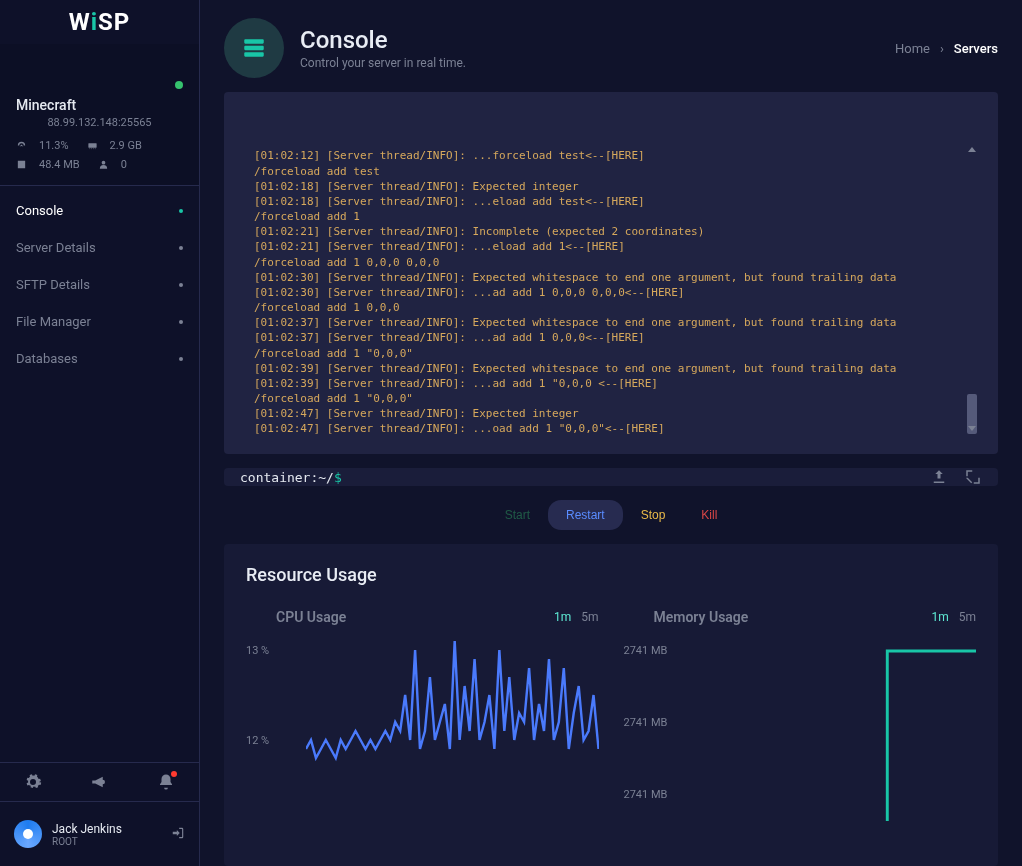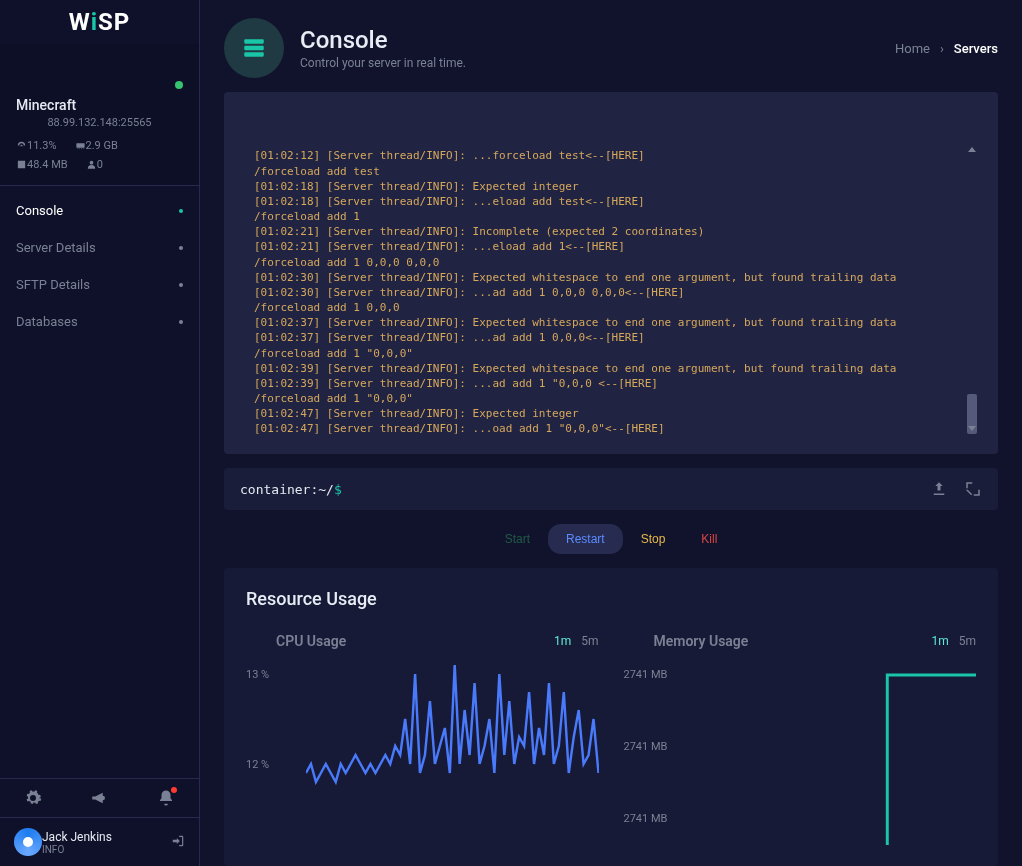--- a/index.html
+++ b/index.html
@@ -41,21 +41,21 @@
   .server-info {
     padding: 12px 16px 14px;
     border-bottom: 1px solid var(--border);
     background:#0c0f25;
   }
   .server-info .name-row { display:flex; align-items:center; justify-content:space-between; }
   .server-info .name { color:#e5e9f0; font-size:14px; font-weight:500;margin-top:41px; }
   .status-dot { width:8px; height:8px; border-radius:50%; background: var(--green); }
   .server-info .addr { font-size:11px; color:var(--text-dim); margin-top:3px;text-align:center; }
   .stats { display:flex; flex-wrap:wrap; gap:6px 18px; margin-top:10px; font-size:11px; color:var(--text-dim);}
-  .stat { display:flex; align-items:center; gap:0; }
+  .stat { display:flex; align-items:center; gap:12px; }
   .stat svg { width:11px; height:11px; fill:var(--text-dim); }
 
   .nav { flex:1; padding-top:6px; }
   .nav-item {
     display:flex; align-items:center; justify-content:space-between;
     padding:11px 16px; font-size:13px; color:var(--text-dim);
     cursor:pointer;
   }
   .nav-item.active { color:#fff; }
   .nav-bullet { width:4px; height:4px; border-radius:50%; background:var(--text-dim); }
@@ -63,22 +63,22 @@
 
   .bottom-bar {
     display:flex; justify-content:space-around; align-items:center;
     padding:10px 0; border-top:1px solid var(--border);
   }
   .bottom-bar .icon-btn { width:18px; height:18px; position:relative; cursor:pointer; }
   .bottom-bar svg { width:18px; height:18px; fill:var(--text-dim); }
   .notif-dot { position:absolute; top:-2px; right:-2px; width:6px; height:6px; border-radius:50%; background:#ff3b30; }
 
   .user-row {
-    display:flex; align-items:center; 
-    padding:10px 14px; border-top:1px solid var(--border);
+    display:flex; align-items:center; gap:10px;
+    padding:18px 14px; border-top:1px solid var(--border);
   }
   .avatar {
     width:28px; height:28px; border-radius:50%;
     background: conic-gradient(#1e7cf0, #6aa8ff, #1e7cf0);
     display:flex; align-items:center; justify-content:center;
   }
   .avatar-inner { width:10px; height:10px; border-radius:50%; background:#fff; }
   .user-text { flex:1; }
   .user-name { font-size:12px; color:#e5e9f0; }
   .user-role { font-size:10px; color:var(--text-dim); }
@@ -114,21 +114,21 @@
   }
   .scroll-arrow { width:10px; height:10px; margin:0 auto; }
   .scroll-arrow svg { width:10px; height:10px; fill:var(--text-dim); }
   .scroll-thumb {
     position:absolute; right:1px; top:280px; width:10px; height:40px;
     background:#555a7a; border-radius:2px;
   }
 
   .console-input-row {
     display:flex; align-items:center; gap:10px;
-    background:#1a1d3a; padding:12px 16px; border-radius:4px;
+    background:#1a1d3a; padding:0 16px; border-radius:4px;
   }
   .prompt { font-family: ui-monospace, Menlo, monospace; font-size:13px; }
   .prompt .base { color:#e5e9f0; }
   .prompt .dollar { color:var(--teal); }
   .cmd-input {
     flex:1; background:transparent; border:none; outline:none;
     color:#e5e9f0; font-family: ui-monospace, Menlo, monospace; font-size:13px;
   }
   .input-icons { display:flex; gap:16px; }
   .input-icons svg { width:18px; height:18px; fill:var(--text-dim); cursor:pointer; }
@@ -213,20 +213,24 @@
     </div>
     <div class="nav-item">
       <span>Server Details</span>
         <span class="nav-bullet"></span>
     </div>
     <div class="nav-item">
       <span>SFTP Details</span>
         <span class="nav-bullet"></span>
     </div>
     <div class="nav-item">
+      <span>File Manager</span>
+        <span class="nav-bullet"></span>
+    </div>
+    <div class="nav-item">
       <span>Databases</span>
         <span class="nav-bullet"></span>
     </div>
   </nav>
 
   <div class="bottom-bar">
     <div class="icon-btn">
       <svg viewBox="0 0 24 24">
           <path d="M12 8a4 4 0 100 8 4 4 0 000-8zm9 4l2 1-1 3-2-.5a9 9 0 01-1.6 1.6l.5 2-3 1-1-2a9 9 0 01-2.3 0l-1 2-3-1 .5-2A9 9 0 016.5 16L4.5 16.5l-1-3 2-1a9 9 0 010-2.3l-2-1 1-3 2 .5A9 9 0 018 4.5L7.5 2.5l3-1 1 2a9 9 0 012.3 0l1-2 3 1-.5 2A9 9 0 0119.5 8l2-.5 1 3-2 1a9 9 0 010 2.3z"></path>
         </svg>
@@ -243,21 +247,21 @@
       <span class="notif-dot"></span>
     </div>
   </div>
 
   <div class="user-row">
     <div class="avatar">
         <div class="avatar-inner"></div>
       </div>
     <div class="user-text">
       <div class="user-name">Jack Jenkins</div>
-      <div class="user-role">INFO</div>
+      <div class="user-role">ROOT</div>
     </div>
     <div class="logout-icon">
       <svg viewBox="0 0 24 24">
           <path d="M10 17l5-5-5-5v3H3v4h7v3zm4-14h5a2 2 0 012 2v14a2 2 0 01-2 2h-5v-2h5V5h-5V3z"></path>
         </svg>
     </div>
   </div>
 </aside>
 
 <main class="main">

